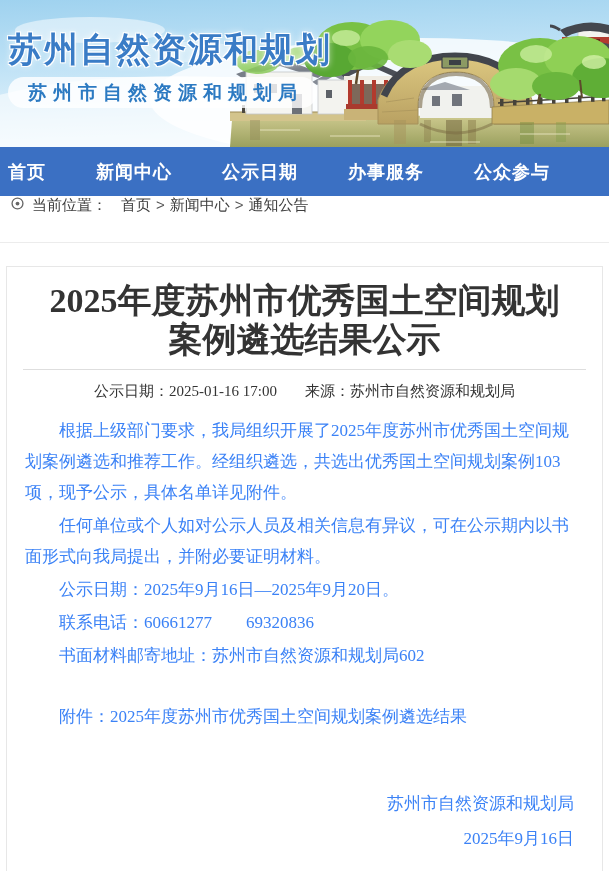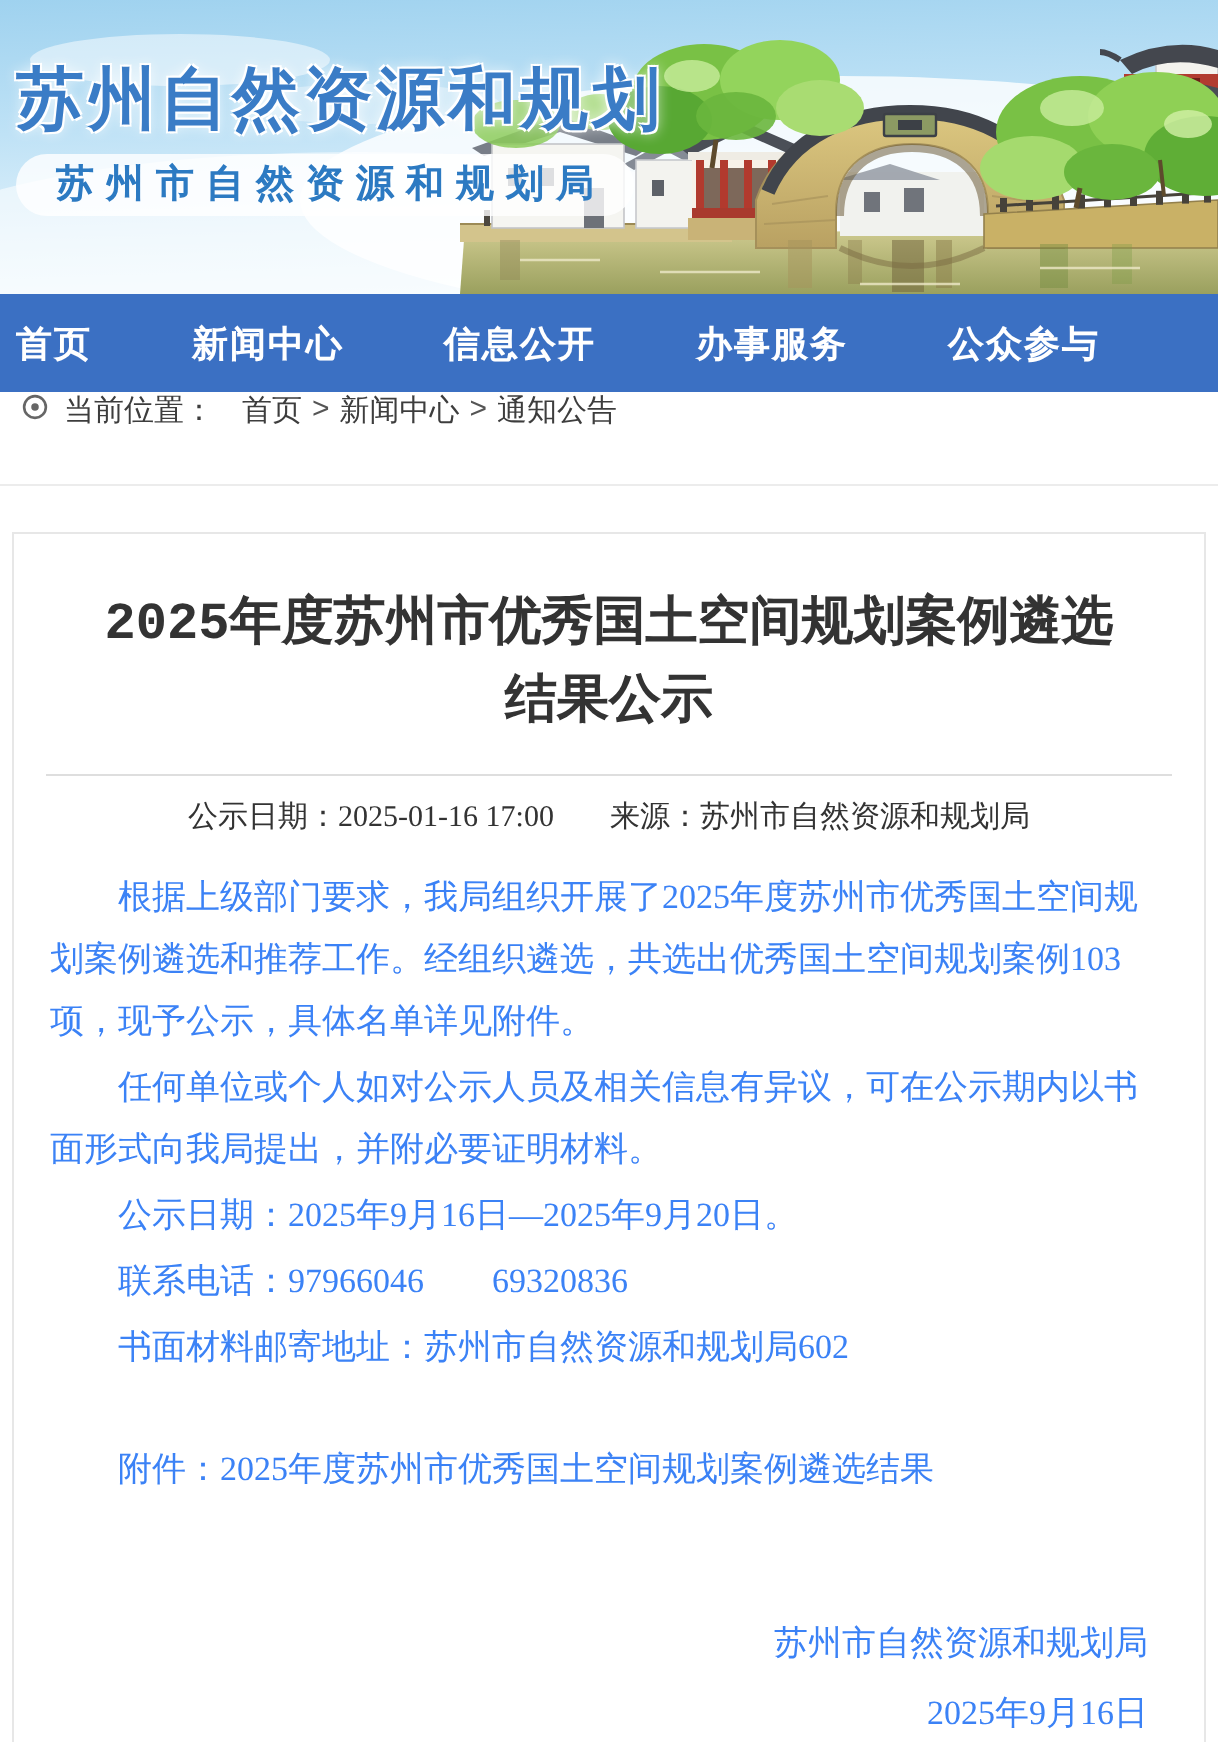--- a/index.html
+++ b/index.html
@@ -51,23 +51,23 @@
   .breadcrumb .bc-label { margin-right:14px; }
   .breadcrumb a { color:#3d3d3d; text-decoration:none; cursor:pointer; }
   .breadcrumb .sep { margin:0 5px; color:#555; }
 
   
   .content-box {
     margin:23px 6px 0; border:1px solid #e7e7e7; background:#fff;
     padding:10px 14px 30px; min-height:660px;
   }
   .article-title {
-    font-family:Liberation Mono, monospace;
-    font-size:26px; line-height:39px; font-weight:700; color:#333;
-    text-align:center; max-width:512px; margin:16px auto;
+    font-family:Liberation Serif, serif;
+    font-size:34px; line-height:39px; font-weight:700; color:#333;
+    text-align:center; max-width:512px; margin:4px auto;
   }
   .title-divider { border:none; border-top:1px solid #dedede; margin:10px 2px 0; }
   .article-meta {
     text-align:center; font-size:15px; color:#333; padding-top:11px; line-height:20px;
   }
   .article-meta .val { font-family:"Liberation Serif","DejaVu Serif",serif; }
   .article-meta .src-group { margin-left:28px; }
 
   .article-body {
     padding:14px 4px 0;
@@ -214,21 +214,21 @@
       </g>
     </svg>
 
     <div class="site-title">苏州自然资源和规划</div>
     <div class="site-badge">苏州市自然资源和规划局</div>
   </header>
 
   <nav class="main-nav">
     <a>首页</a>
     <a>新闻中心</a>
-    <a>信息公开</a>
+    <a>公示日期</a>
     <a>办事服务</a>
     <a>公众参与</a>
   </nav>
 
   <div class="breadcrumb">
     <svg class="loc-icon" viewBox="0 0 16 16" aria-hidden="true">
       <circle cx="8" cy="8" r="5.8" fill="none" stroke="#666" stroke-width="1.4"></circle>
       <circle cx="8" cy="8" r="2" fill="#666"></circle>
     </svg>
     <span class="bc-label">当前位置：</span>
@@ -244,21 +244,21 @@
     <hr class="title-divider">
 
     <div class="article-meta">
       <span>公示日期：</span><span class="val">2025-01-16 17:00</span><span class="src-group"><span>来源：</span><span>苏州市自然资源和规划局</span></span>
     </div>
 
     <div class="article-body">
       <p>根据上级部门要求，我局组织开展了2025年度苏州市优秀国土空间规划案例遴选和推荐工作。经组织遴选，共选出优秀国土空间规划案例103项，现予公示，具体名单详见附件。</p>
       <p>任何单位或个人如对公示人员及相关信息有异议，可在公示期内以书面形式向我局提出，并附必要证明材料。</p>
       <p>公示日期：2025年9月16日—2025年9月20日。</p>
-      <p>联系电话：97966046　　69320836</p>
+      <p>联系电话：60661277　　69320836</p>
       <p>书面材料邮寄地址：苏州市自然资源和规划局602</p>
       <p class="attachment">附件：2025年度苏州市优秀国土空间规划案例遴选结果</p>
 
       <div class="signature">
         <div>苏州市自然资源和规划局</div>
         <div>2025年9月16日</div>
       </div>
     </div>
   </main>
 

